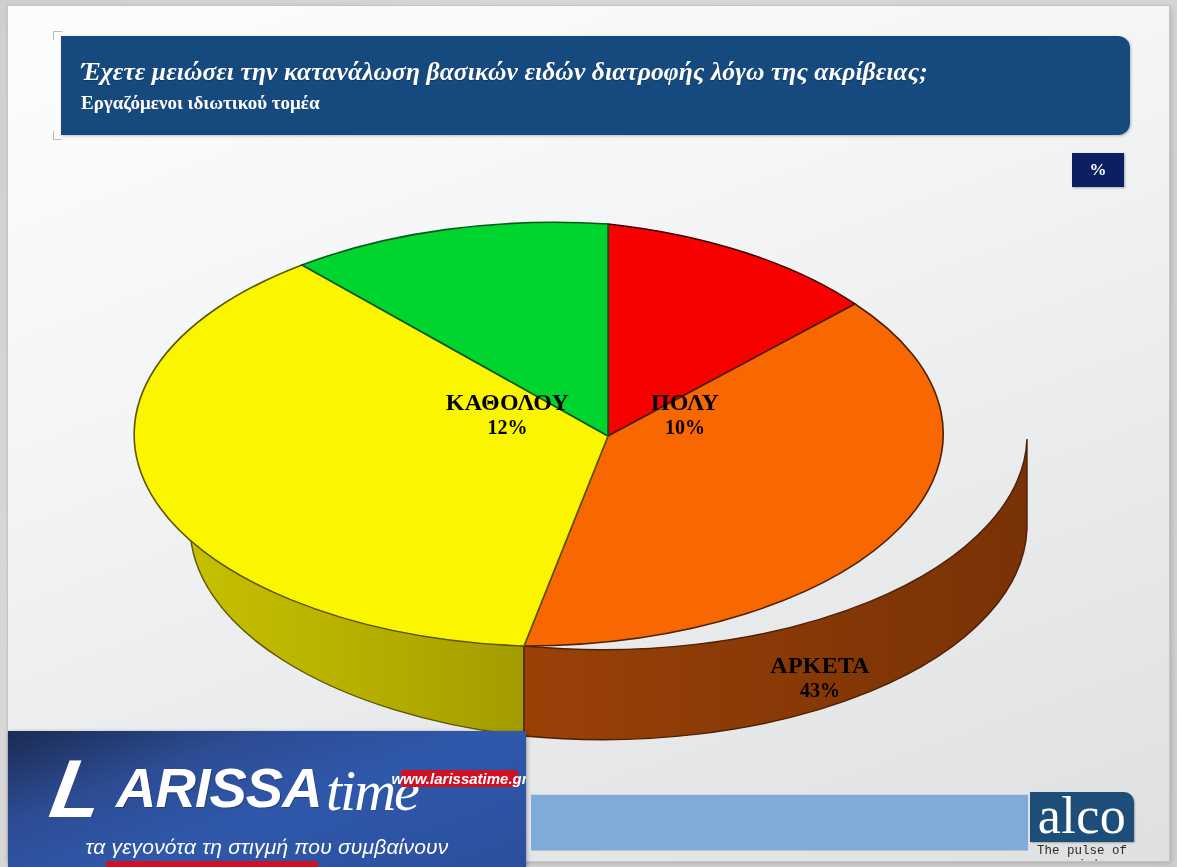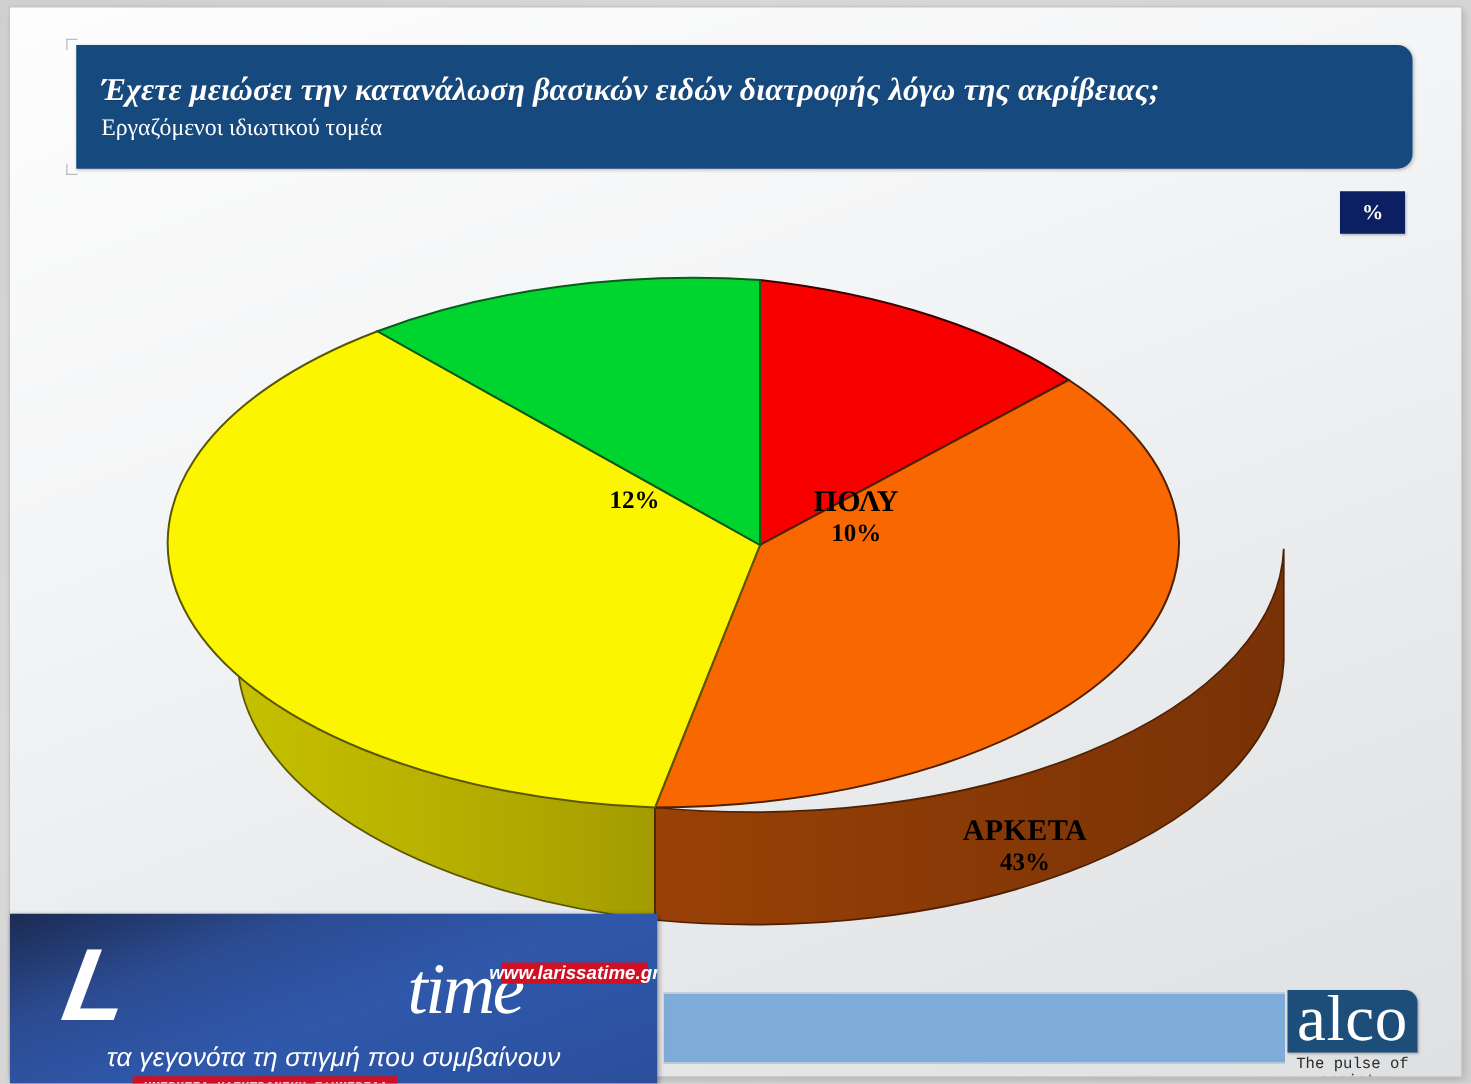--- a/index.html
+++ b/index.html
@@ -32,21 +32,21 @@
      border-left:1px solid #b9bcc0;border-bottom:1px solid #b9bcc0;}
   .h-title{
     position:absolute;left:20px;top:22px;right:14px;
     color:#ffffff;font-size:25.5px;font-weight:bold;font-style:italic;
     letter-spacing:.1px;line-height:1.1;
     font-family:"Liberation Serif", serif;
     text-shadow:0 1px 0 rgba(0,0,0,.25);
   }
   .h-sub{
     position:absolute;left:20px;top:56px;right:14px;
-    color:#ffffff;font-size:19px;font-weight:normal;
+    color:#ffffff;font-size:19px;font-weight:bold;
     font-family:"Liberation Serif", serif;line-height:1.15;
   }
 
   
   .pct-badge{
     position:absolute;left:1064px;top:147px;width:52px;height:34px;
     background:#0d1f63;color:#fff;font-weight:bold;font-size:17px;
     display:flex;align-items:center;justify-content:center;
     font-family:"Liberation Serif", serif;
     box-shadow:1px 1px 2px rgba(0,0,0,.3);
@@ -177,20 +177,21 @@
             <path d="M 588 290 L 588 78 A 420 212 0 0 1 835 158 Z" fill="#f90000" stroke="#3a0000" stroke-width="1.6"></path>
 
             <path d="M 588 290 L 835 158 A 420 212 0 0 1 504 500 Z" fill="#f96800" stroke="#4e2104" stroke-width="1.6"></path>
 
             <path d="M 588 290 L 504 500 A 420 212 0 0 1 282 119 Z" fill="#fbf500" stroke="#5b5600" stroke-width="1.6"></path>
 
             <path d="M 588 290 L 282 119 A 420 212 0 0 1 588 78 Z" fill="#00d42e" stroke="#0a5c18" stroke-width="1.6"></path>
           </svg>
 
           <div class="slice-label lbl-katholou">
+            <span class="nm">ΚΑΘΟΛΟΥ</span>
             <span class="vl">12%</span>
           </div>
           <div class="slice-label lbl-poly">
             <span class="nm">ΠΟΛΥ</span>
             <span class="vl">10%</span>
           </div>
           <div class="slice-label lbl-arketa">
             <span class="nm">ΑΡΚΕΤΑ</span>
             <span class="vl">43%</span>
           </div>
@@ -203,19 +204,20 @@
         <div class="alco-word">alco</div>
       </div>
       <div class="alco-tag">The pulse of society</div>
 
     </div>
   </div>
 
   <div class="lt">
     <div class="lt-row">
       <div class="lt-L">L</div>
+      <div class="lt-larissa">ARISSA</div>
       <div class="lt-time">time</div>
       <div class="lt-red1">ΗΜΕΡΗΣΙΑ ΗΛΕΚΤΡΟΝΙΚΗ ΕΦΗΜΕΡΙΔΑ</div>
       <div class="lt-red2">www.larissatime.gr</div>
     </div>
     <div class="lt-tag">τα γεγονότα τη στιγμή που συμβαίνουν</div>
   </div>
 </div>
 
 </body></html>

